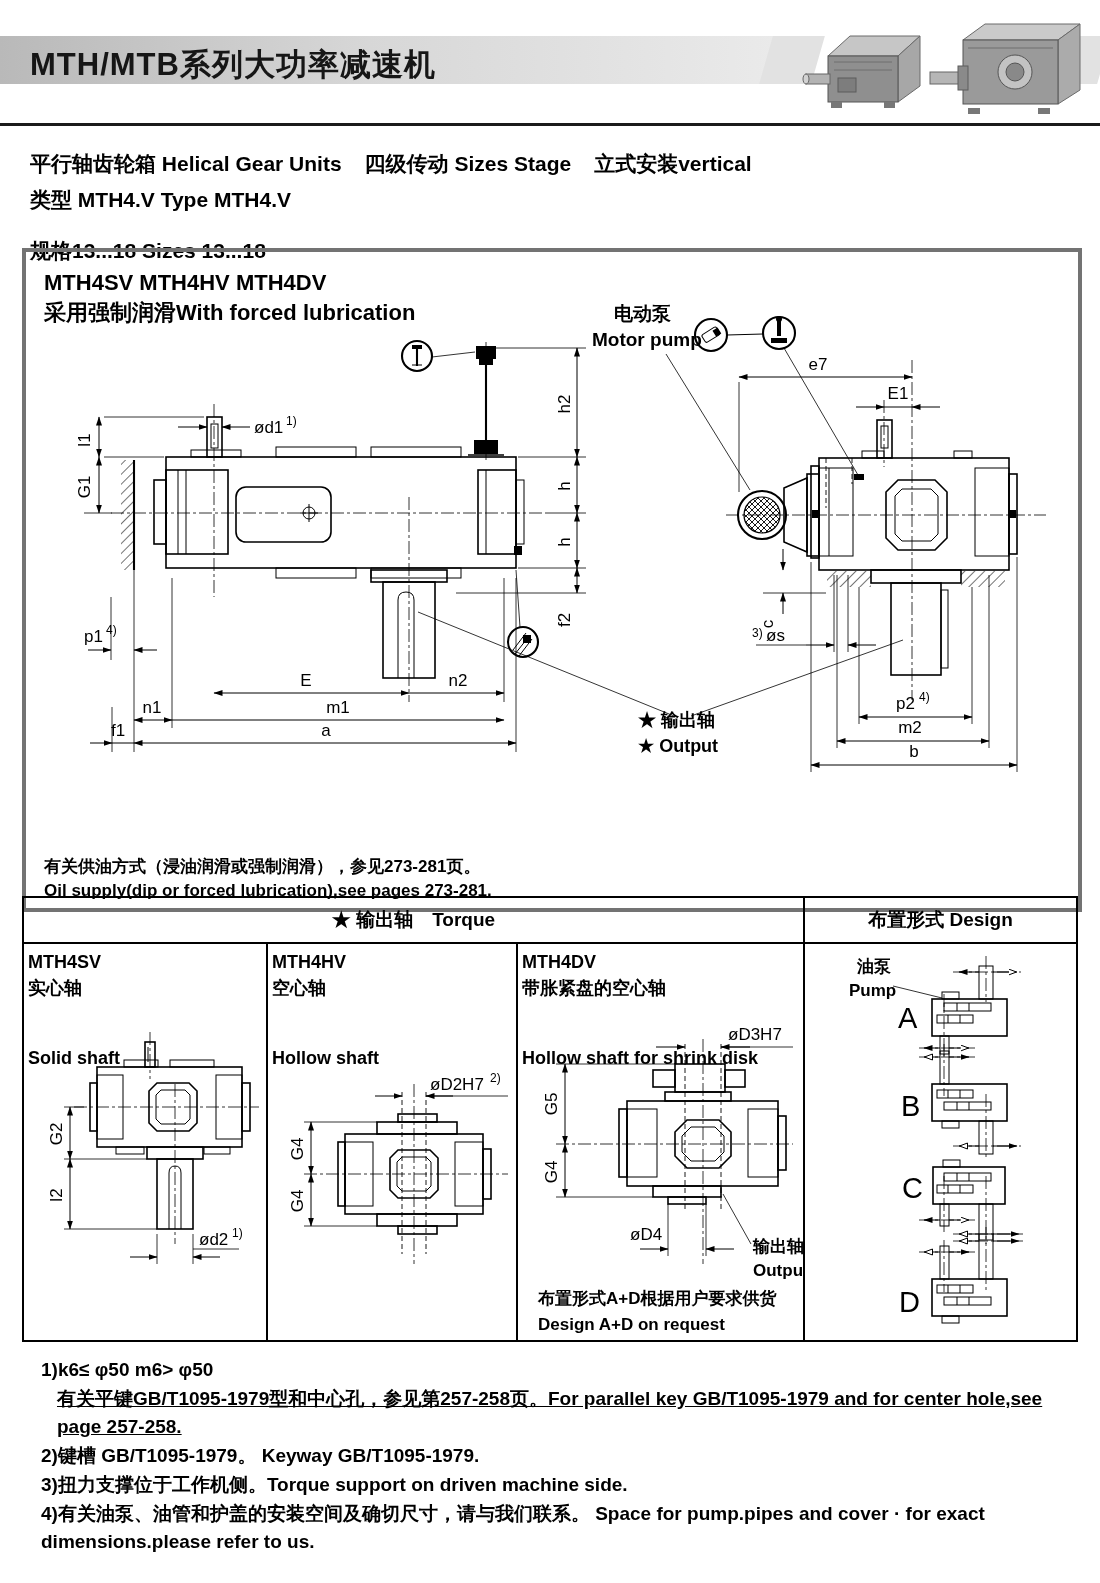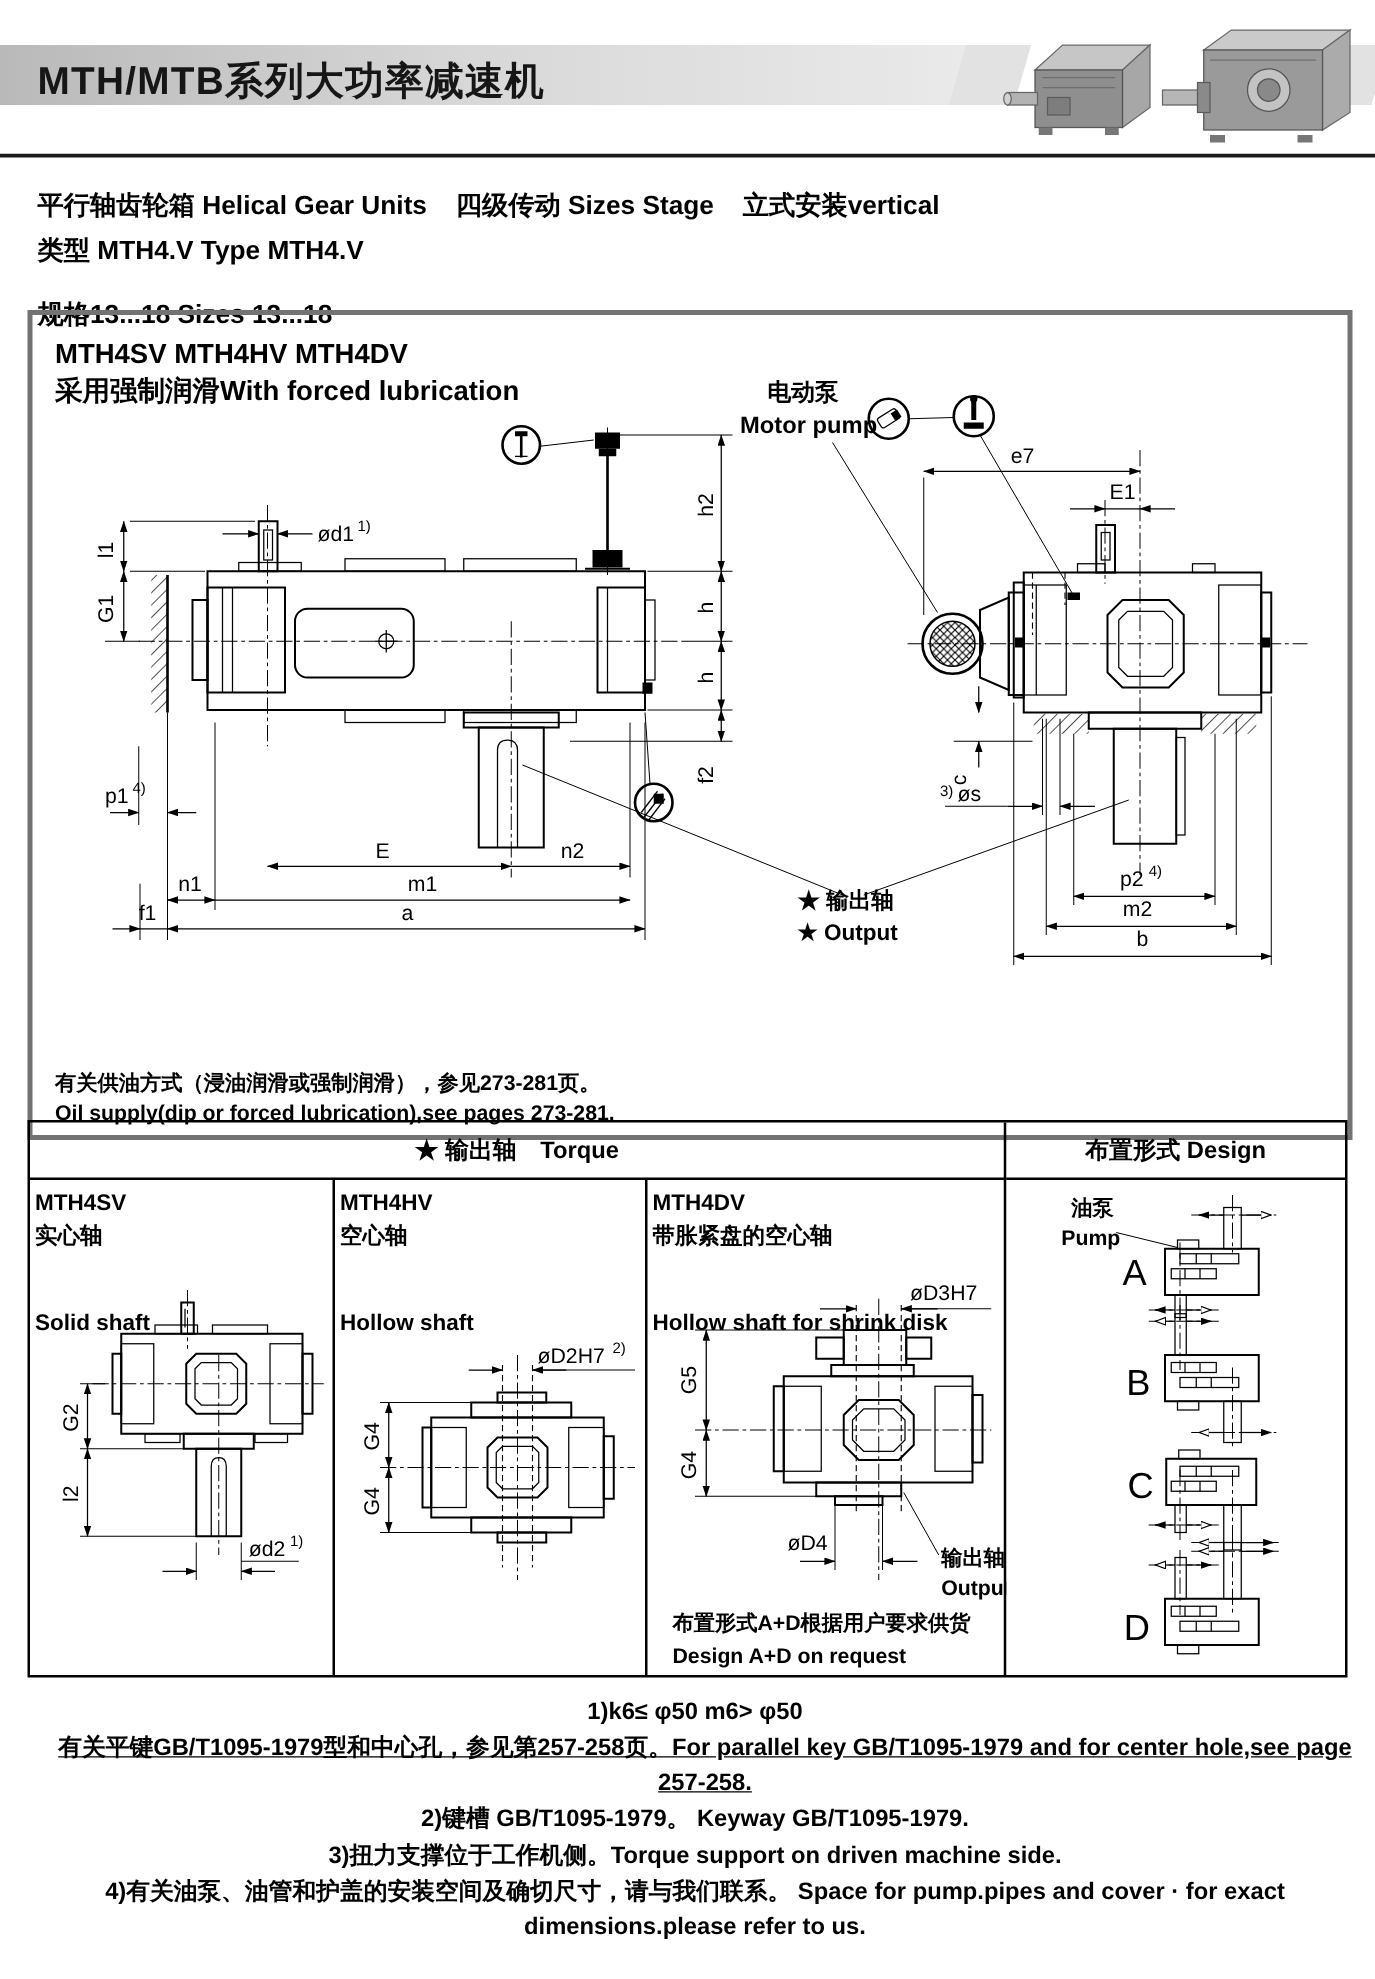--- a/index.html
+++ b/index.html
@@ -20,21 +20,21 @@
   .tbl{top:896px;left:22px;width:1052px;height:442px;border:2px solid #000;display:grid;grid-template-columns:244px 250px 287px 271px;grid-template-rows:46px 396px;}
   .th{display:flex;align-items:center;justify-content:center;font-size:19px;font-weight:bold;border-bottom:2px solid #000;white-space:pre;}
   .th-out{grid-column:1/4;border-right:2px solid #000;}
   .cell{position:relative;}
   .br{border-right:2px solid #000;}
   .ct{position:absolute;left:4px;font-size:18px;font-weight:bold;white-space:nowrap;}
   .ct1{top:8px;} .ct2{top:32px;} .ct3{top:56px;margin-top:48px;}
   .cellsvg{position:absolute;inset:0;}
   
   .fnotes{top:1356px;left:25px;width:1062px;font-size:19px;font-weight:600;line-height:28px;}
-  .fnotes p{margin:0 0 1px 0;text-align:center;}
+  .fnotes p{margin:0 0 1px 16px;}
   .fn-indent{padding-left:16px;text-decoration:underline;}
   
   svg text{font-family:"Liberation Sans",sans-serif;fill:#000;}
   .s1{stroke:#000;stroke-width:1;fill:none;}
   .s16{stroke:#000;stroke-width:1.6;fill:none;}
   .s2{stroke:#000;stroke-width:2.1;fill:none;}
   .s075{stroke:#000;stroke-width:0.8;fill:none;}
   .dl{stroke:#000;stroke-width:1;fill:none;}
   .cl{stroke:#000;stroke-width:0.8;fill:none;stroke-dasharray:13 3 3 3;}
   .bore{stroke:#000;stroke-width:0.9;fill:none;stroke-dasharray:5 3;}

